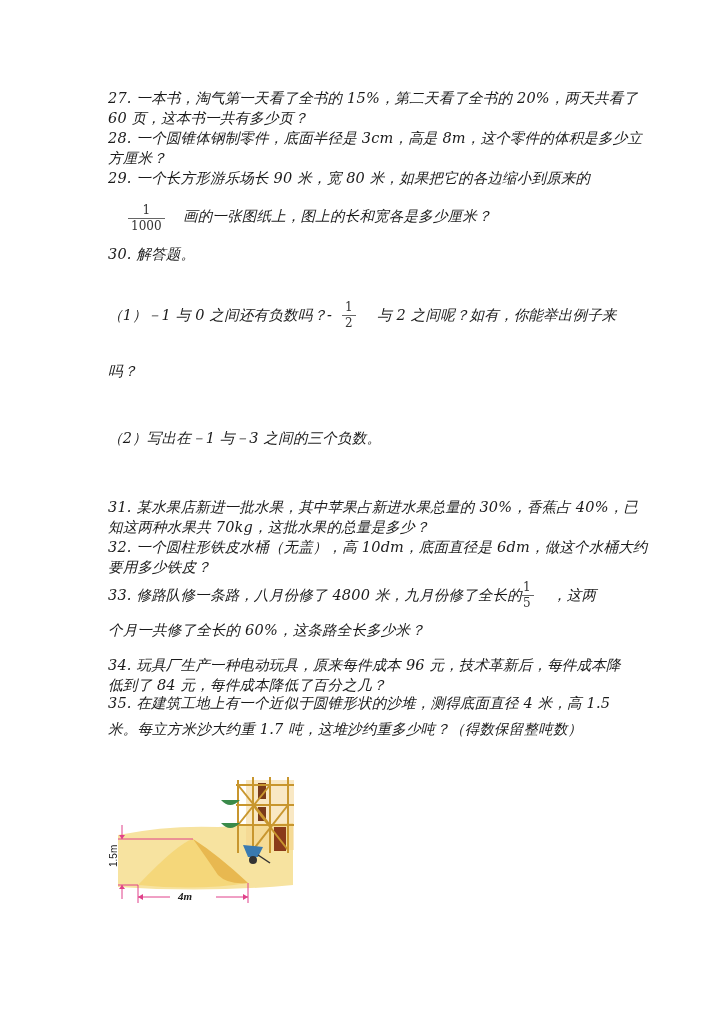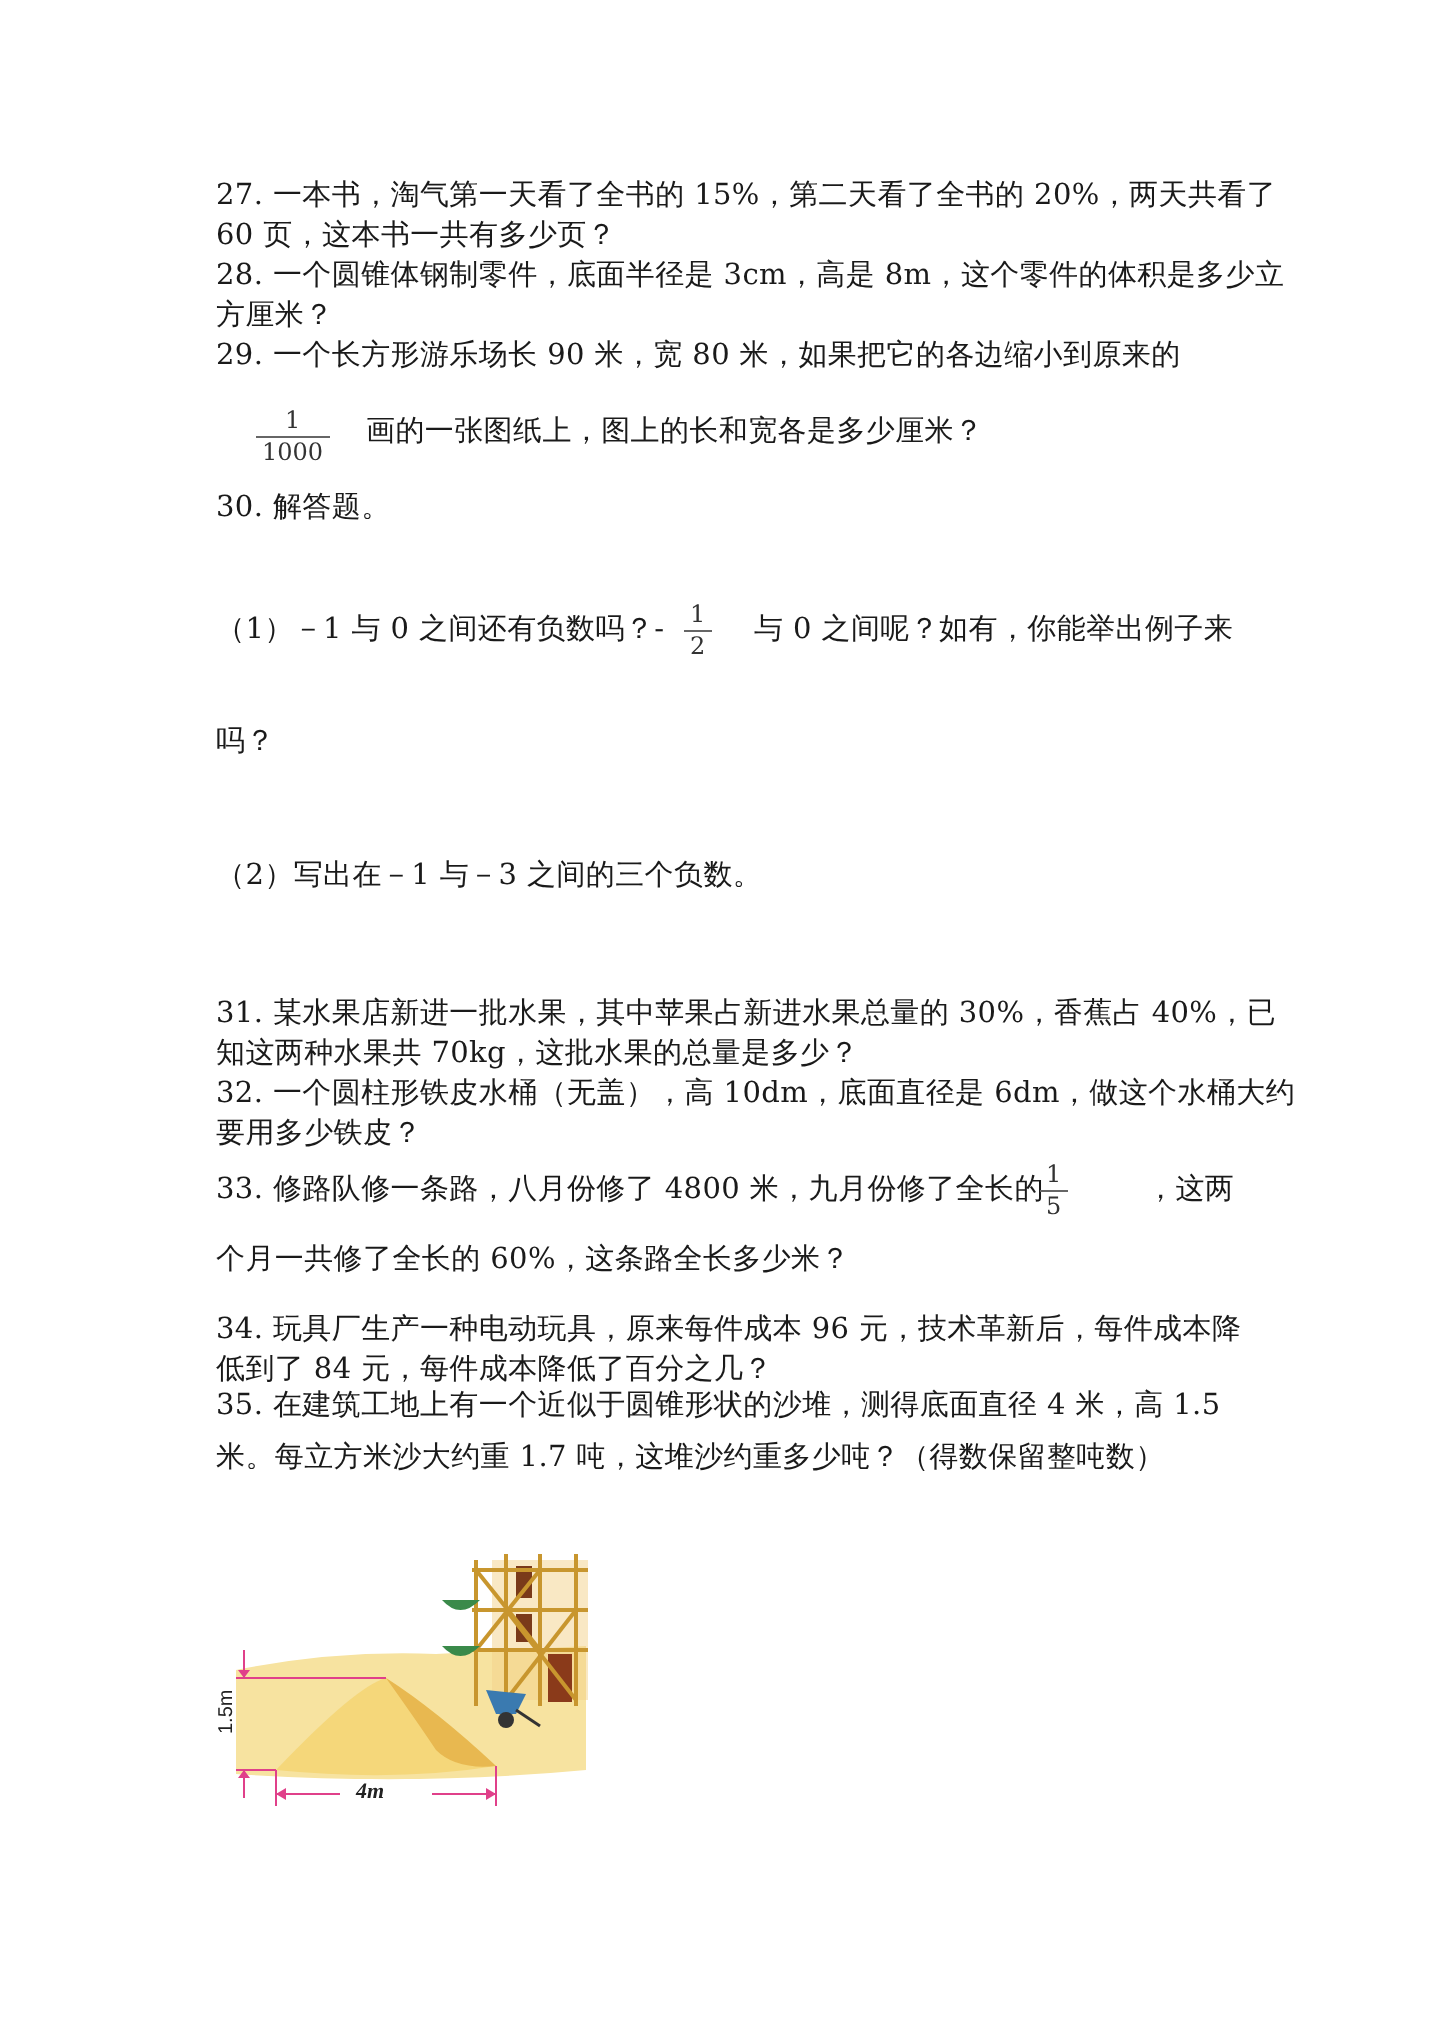--- a/index.html
+++ b/index.html
@@ -3,21 +3,21 @@
 <meta charset="utf-8">
 <style>
   html, body { margin: 0; padding: 0; background: #ffffff; }
   body {
     width: 720px; height: 1018px; position: relative; overflow: hidden;
     font-family: "DejaVu Serif", "Liberation Serif", serif;
     color: #1a1a1a;
   }
   .line {
     position: absolute; left: 108px; font-size: 14.5px; line-height: 20px;
-    white-space: nowrap; letter-spacing: 0.2px;
+    white-space: nowrap; letter-spacing: 0.2px; font-style: italic;
   }
   .frac {
     position: absolute; display: inline-flex; flex-direction: column; align-items: center;
     font-size: 12px; line-height: 13px; color: #333;
   }
   .frac .num { padding: 0 3px; }
   .frac .bar { width: 100%; border-top: 1px solid #666; margin: 1px 0; }
   .figure {
     position: absolute; left: 108px; top: 775px; width: 190px; height: 130px;
   }
@@ -39,37 +39,37 @@
 </div>
 <div class="line" style="left:183px; top:206px">画的一张图纸上，图上的长和宽各是多少厘米？</div>
 
 <div class="line" style="top:244px">30. 解答题。</div>
 <div class="line" style="top:305px">（1）－1 与 0 之间还有负数吗？-</div>
 <div class="frac" style="left:342px; top:301px">
   <span class="num">1</span>
   <span class="bar"></span>
   <span class="num">2</span>
 </div>
-<div class="line" style="left:377px; top:305px">与 0 之间呢？如有，你能举出例子来</div>
+<div class="line" style="left:377px; top:305px">与 2 之间呢？如有，你能举出例子来</div>
 <div class="line" style="top:361px">吗？</div>
 <div class="line" style="top:428px">（2）写出在－1 与－3 之间的三个负数。</div>
 
 <div class="line" style="top:497px">31. 某水果店新进一批水果，其中苹果占新进水果总量的 30%，香蕉占 40%，已</div>
 <div class="line" style="top:517px">知这两种水果共 70kg，这批水果的总量是多少？</div>
 
 <div class="line" style="top:537px">32. 一个圆柱形铁皮水桶（无盖），高 10dm，底面直径是 6dm，做这个水桶大约</div>
 <div class="line" style="top:557px">要用多少铁皮？</div>
 
 <div class="line" style="top:585px">33. 修路队修一条路，八月份修了 4800 米，九月份修了全长的</div>
 <div class="frac" style="left:520px; top:581px">
   <span class="num">1</span>
   <span class="bar"></span>
   <span class="num">5</span>
 </div>
-<div class="line" style="left:573px; top:585px">，这两</div>
+<div class="line" style="left:552px; top:585px">，这两</div>
 <div class="line" style="top:620px">个月一共修了全长的 60%，这条路全长多少米？</div>
 
 <div class="line" style="top:655px">34. 玩具厂生产一种电动玩具，原来每件成本 96 元，技术革新后，每件成本降</div>
 <div class="line" style="top:675px">低到了 84 元，每件成本降低了百分之几？</div>
 
 <div class="line" style="top:693px">35. 在建筑工地上有一个近似于圆锥形状的沙堆，测得底面直径 4 米，高 1.5</div>
 <div class="line" style="top:719px">米。每立方米沙大约重 1.7 吨，这堆沙约重多少吨？（得数保留整吨数）</div>
 
 <div class="figure">
   <svg width="190" height="130" viewBox="0 0 190 130">

